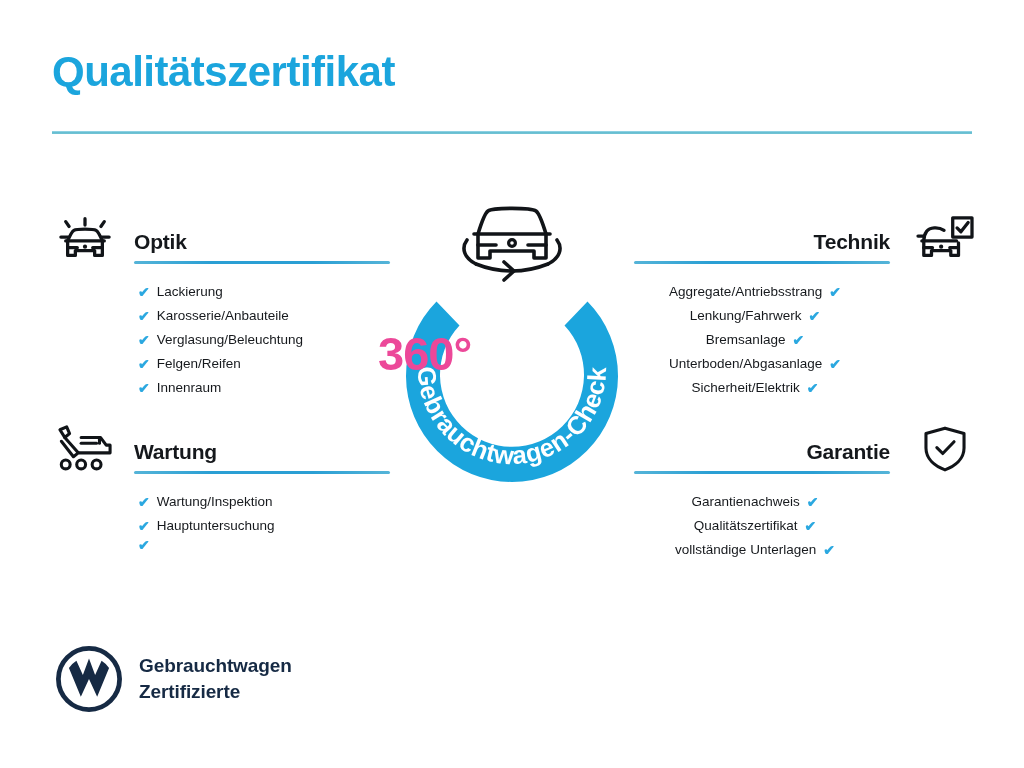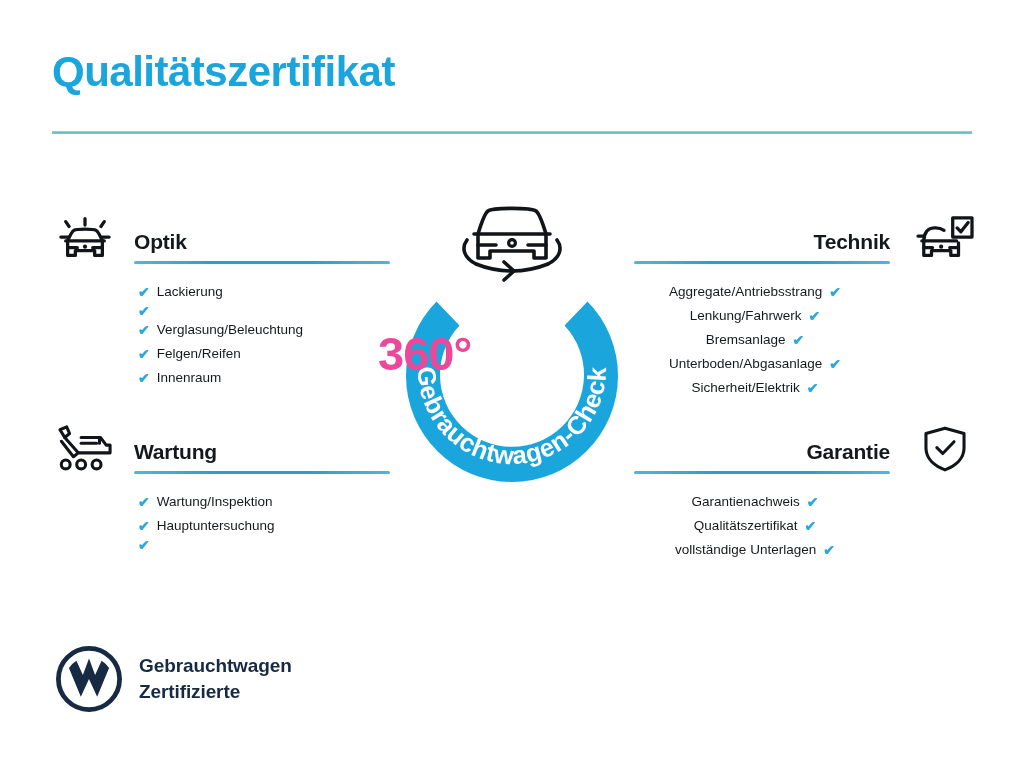--- a/index.html
+++ b/index.html
@@ -193,20 +193,21 @@
     <span class="panel-title">Optik</span>
     <span class="panel-rule"></span>
   </div>
   <ul class="panel-list">
     <li>
       <span class="tick">✔</span>
       <span>Lackierung</span>
     </li>
     <li>
       <span class="tick">✔</span>
+      <span>Karosserie/Anbauteile</span>
     </li>
     <li>
       <span class="tick">✔</span>
       <span>Verglasung/Beleuchtung</span>
     </li>
     <li>
       <span class="tick">✔</span>
       <span>Felgen/Reifen</span>
     </li>
     <li>

